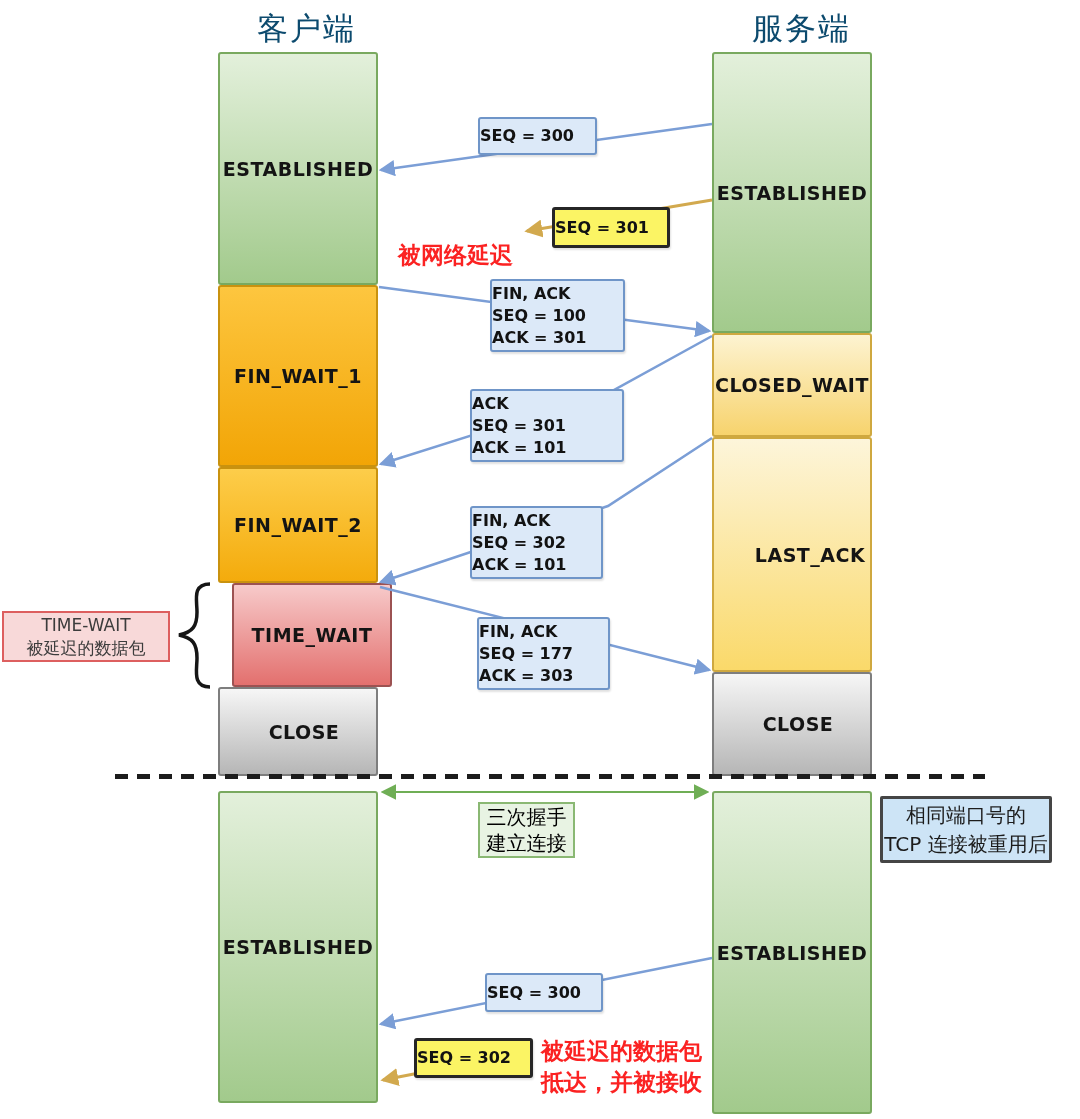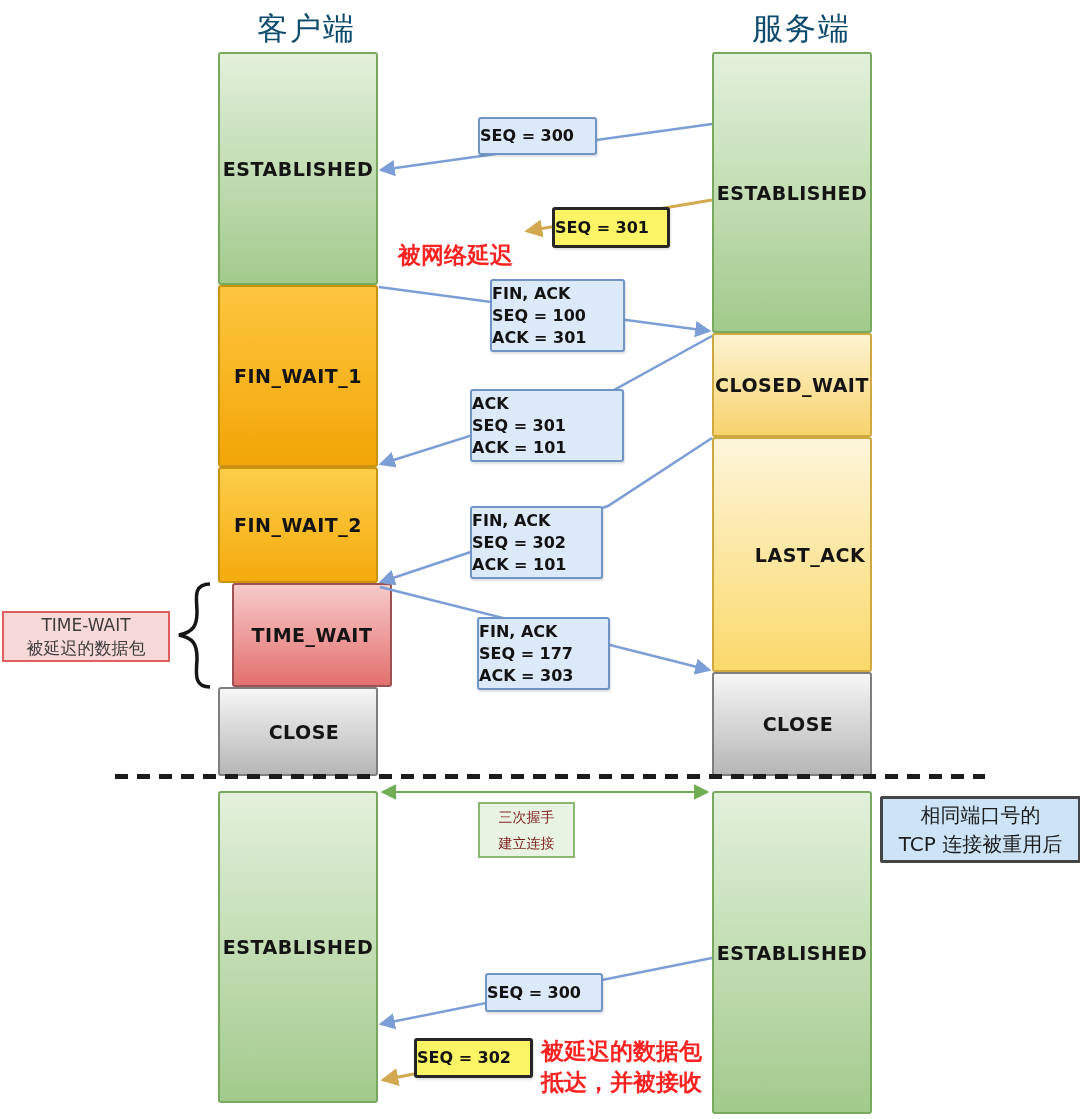--- a/index.html
+++ b/index.html
@@ -34,22 +34,22 @@
     display:flex;flex-direction:column;align-items:flex-start;justify-content:center;
     box-shadow:1px 2px 2px rgba(0,0,0,.12);
   }
   .msg-blue{background:#dce9f8;border:2px solid #6f95c8;}
   .msg-yellow{background:#fbf464;border:3px solid #262626;}
   
   .note{position:absolute;box-sizing:border-box;text-align:center;
         display:flex;flex-direction:column;justify-content:center;}
   .note-pink{background:#f8d9d9;border:2px solid #dd5f5f;color:#3c3c3c;
              font-size:17px;line-height:23px;}
-  .note-green{background:#e8f3e3;border:2px solid #8ab873;color:#7f1d1d;
-              font-size:14px;line-height:26px;}
+  .note-green{background:#e8f3e3;border:2px solid #8ab873;color:#000000;
+              font-size:20px;line-height:26px;}
   .note-blue{background:#cde4f6;border:3px solid #454545;color:#1c1c1c;
              font-size:20px;line-height:29px;border-radius:2px;}
   .red-text{position:absolute;color:#fb2222;font-size:23px;line-height:31px;font-weight:600;
             font-family:"Liberation Sans","DejaVu Sans",sans-serif;}
   
   .dashed-line{
     position:absolute;left:115px;top:774px;width:870px;height:5px;
     background:repeating-linear-gradient(90deg,#1c1c1c 0 13px,transparent 13px 22px);
   }
   svg.overlay{position:absolute;left:0;top:0;pointer-events:none;}
@@ -166,18 +166,18 @@
   <div class="note note-pink" style="left:2px;top:611px;width:168px;height:51px;">
     <span>TIME-WAIT</span>
     <span>被延迟的数据包</span>
   </div>
 
   <div class="note note-green" style="left:478px;top:802px;width:97px;height:56px;">
     <span>三次握手</span>
     <span>建立连接</span>
   </div>
 
-  <div class="note note-blue" style="left:880px;top:796px;width:201px;height:67px;">
+  <div class="note note-blue" style="left:880px;top:796px;width:172px;height:67px;">
     <span>相同端口号的</span>
     <span>TCP 连接被重用后</span>
   </div>
 
 </div>
 
 </body></html>

